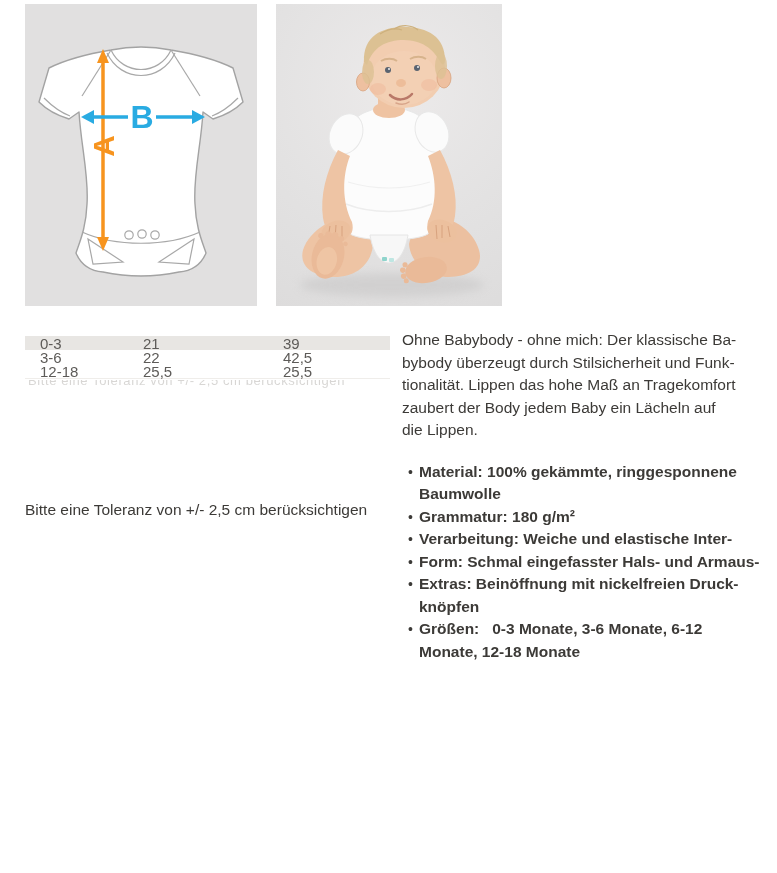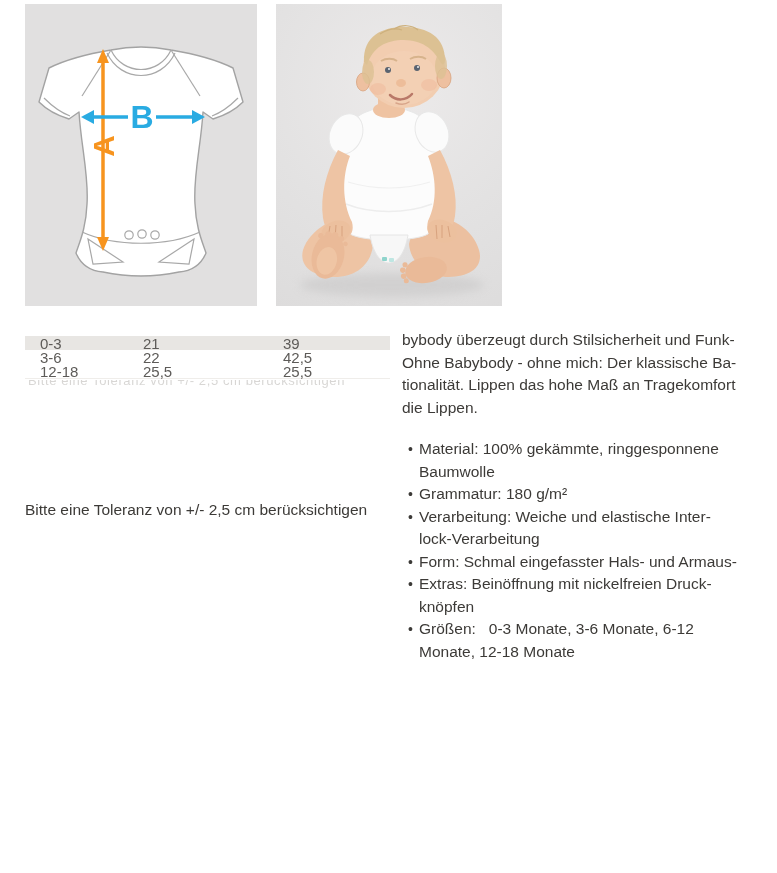--- a/index.html
+++ b/index.html
@@ -42,21 +42,21 @@
   }
   
   .desc{
     position:absolute;left:402px;top:329px;width:374px;
     font-size:15.5px;line-height:22.5px;color:#3c3a37;
   }
   .desc .line{white-space:pre;}
   .bullets{margin-top:19px;}
   .bullet-item{position:relative;padding-left:17px;}
   .bullet-item .dot{position:absolute;left:6px;top:0;font-size:14px;color:#3c3a37;}
-  .bline{white-space:pre;}
+  .bline{white-space:pre;font-weight:bold;}
 </style>
 </head>
 <body>
 
 <div class="page">
 
   <div class="panel-diagram">
     <svg width="232" height="302" viewBox="0 0 232 302">
 
       <g fill="#ffffff" stroke="#a3a3a3" stroke-width="1.4" stroke-linejoin="round">
@@ -223,39 +223,39 @@
     </div>
     <div class="ghost">
       <span>Bitte eine Toleranz von +/- 2,5 cm berücksichtigen</span>
     </div>
   </div>
 
   <div class="tolerance">Bitte eine Toleranz von +/- 2,5 cm berücksichtigen</div>
 
   <div class="desc">
     <div>
+      <div class="line">Ohne Babybody - ohne mich: Der klassische Ba-</div>
       <div class="line">bybody überzeugt durch Stilsicherheit und Funk-</div>
-      <div class="line">Ohne Babybody - ohne mich: Der klassische Ba-</div>
       <div class="line">tionalität. Lippen das hohe Maß an Tragekomfort</div>
+      <div class="line">zaubert der Body jedem Baby ein Lächeln auf</div>
       <div class="line">die Lippen.</div>
     </div>
     <div class="bullets">
       <div class="bullet-item">
         <span class="dot">•</span>
         <div class="bline">Material: 100% gekämmte, ringgesponnene</div>
         <div class="bline">Baumwolle</div>
       </div>
       <div class="bullet-item">
         <span class="dot">•</span>
         <div class="bline">Grammatur: 180 g/m²</div>
       </div>
       <div class="bullet-item">
         <span class="dot">•</span>
         <div class="bline">Verarbeitung: Weiche und elastische Inter-</div>
-        <div class="bline">lock-Verarbeitung</div>
       </div>
       <div class="bullet-item">
         <span class="dot">•</span>
         <div class="bline">Form: Schmal eingefasster Hals- und Armaus-</div>
       </div>
       <div class="bullet-item">
         <span class="dot">•</span>
         <div class="bline">Extras: Beinöffnung mit nickelfreien Druck-</div>
         <div class="bline">knöpfen</div>
       </div>

